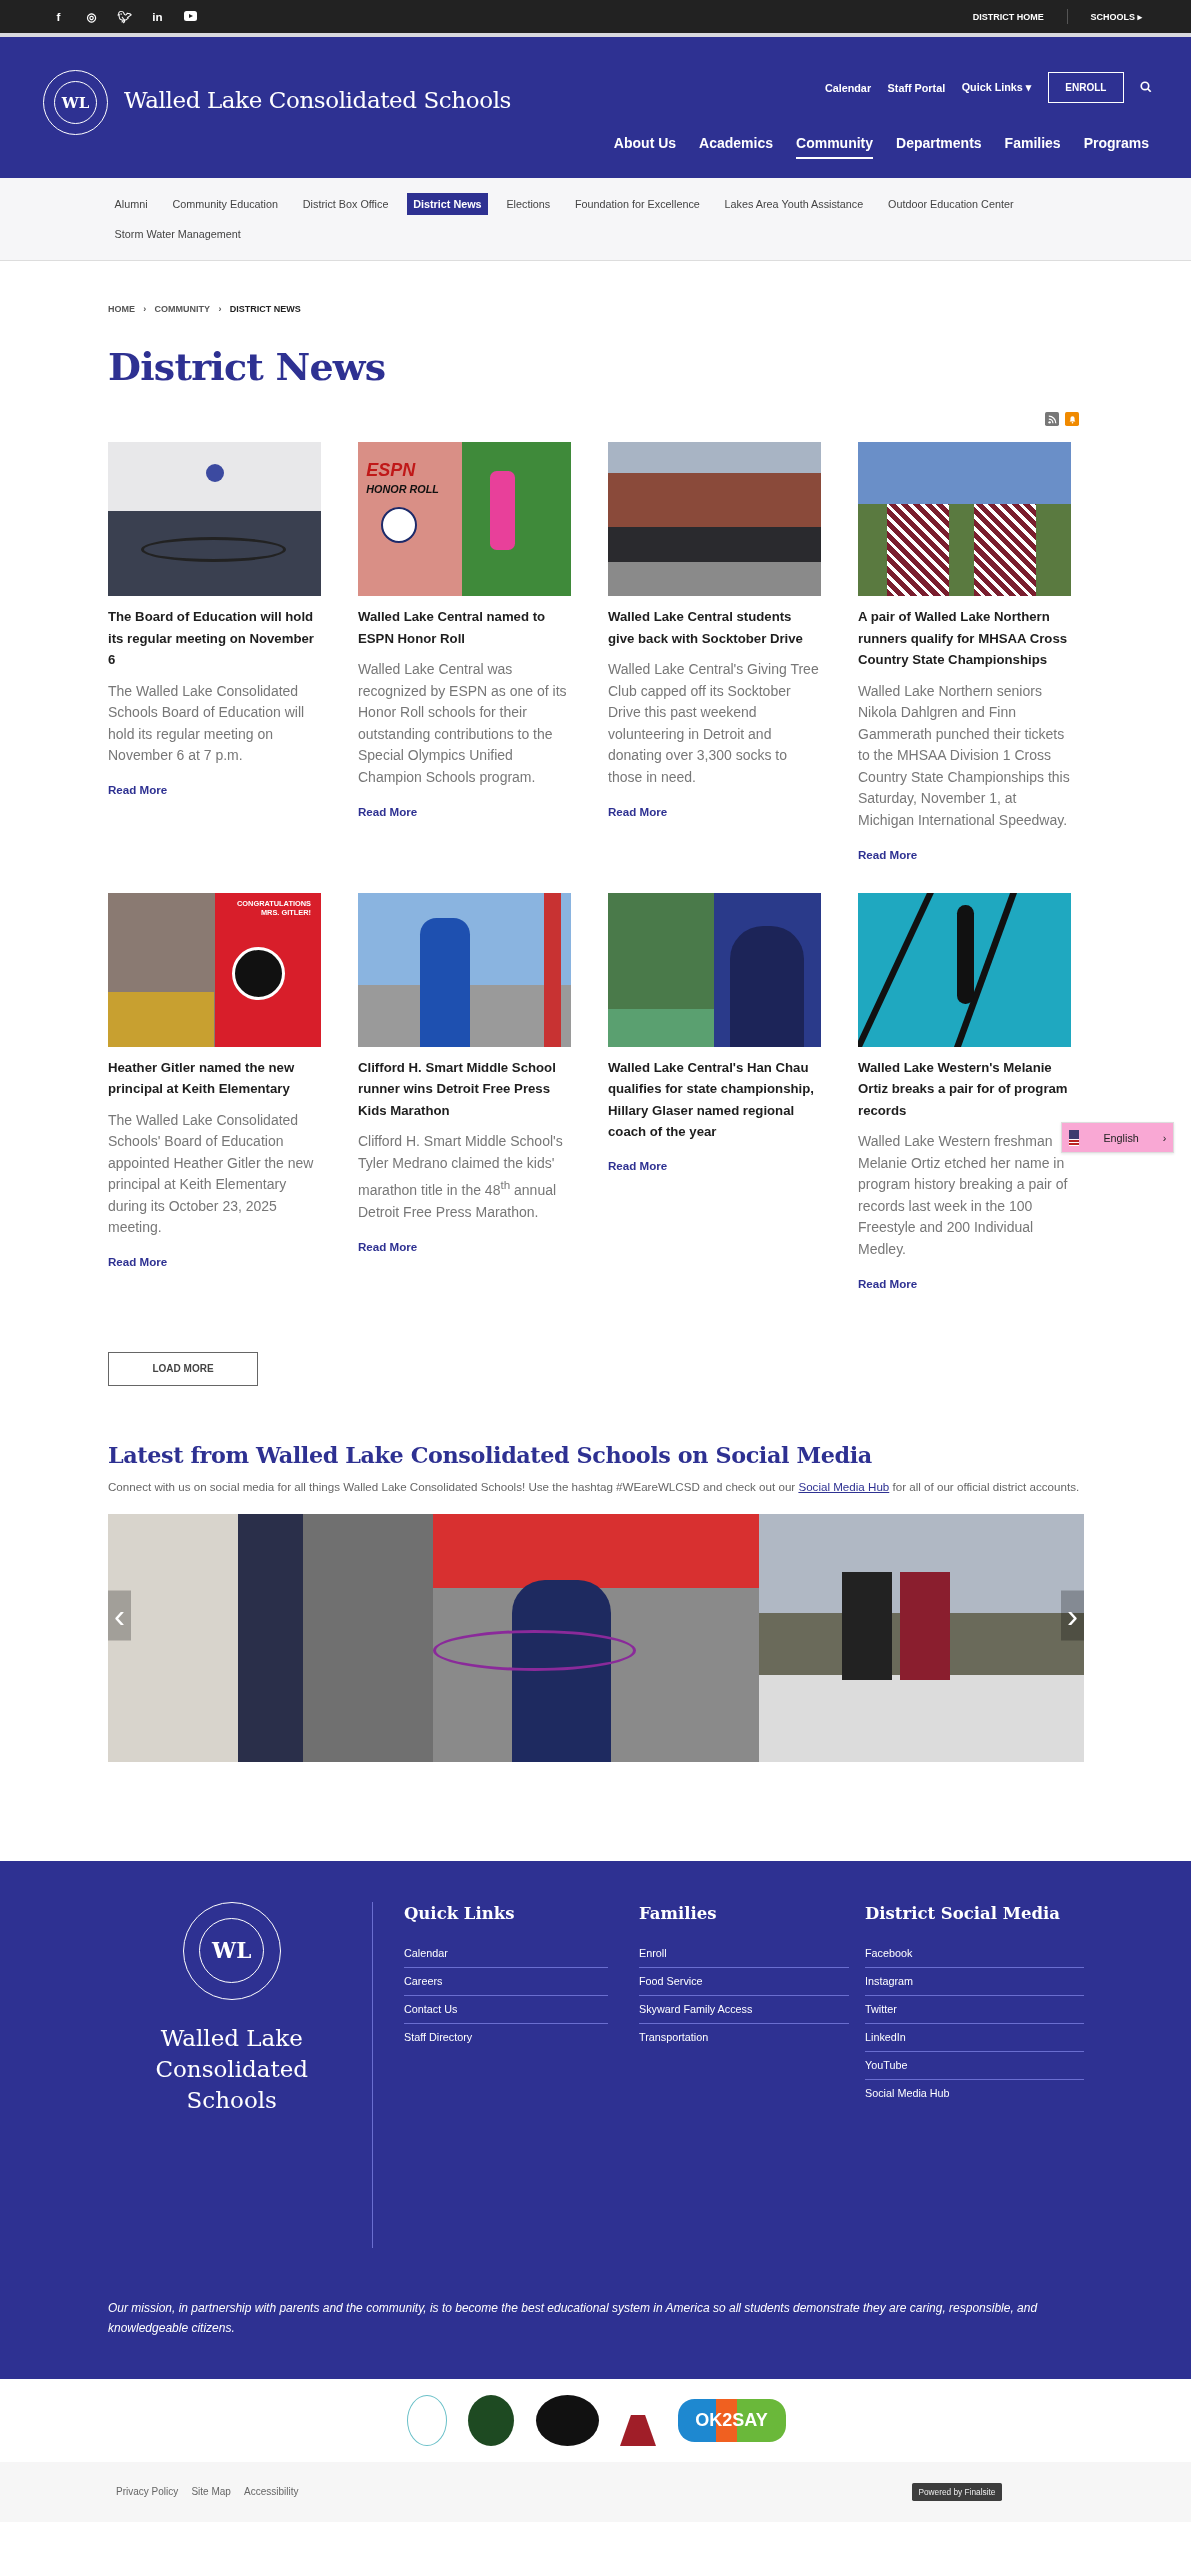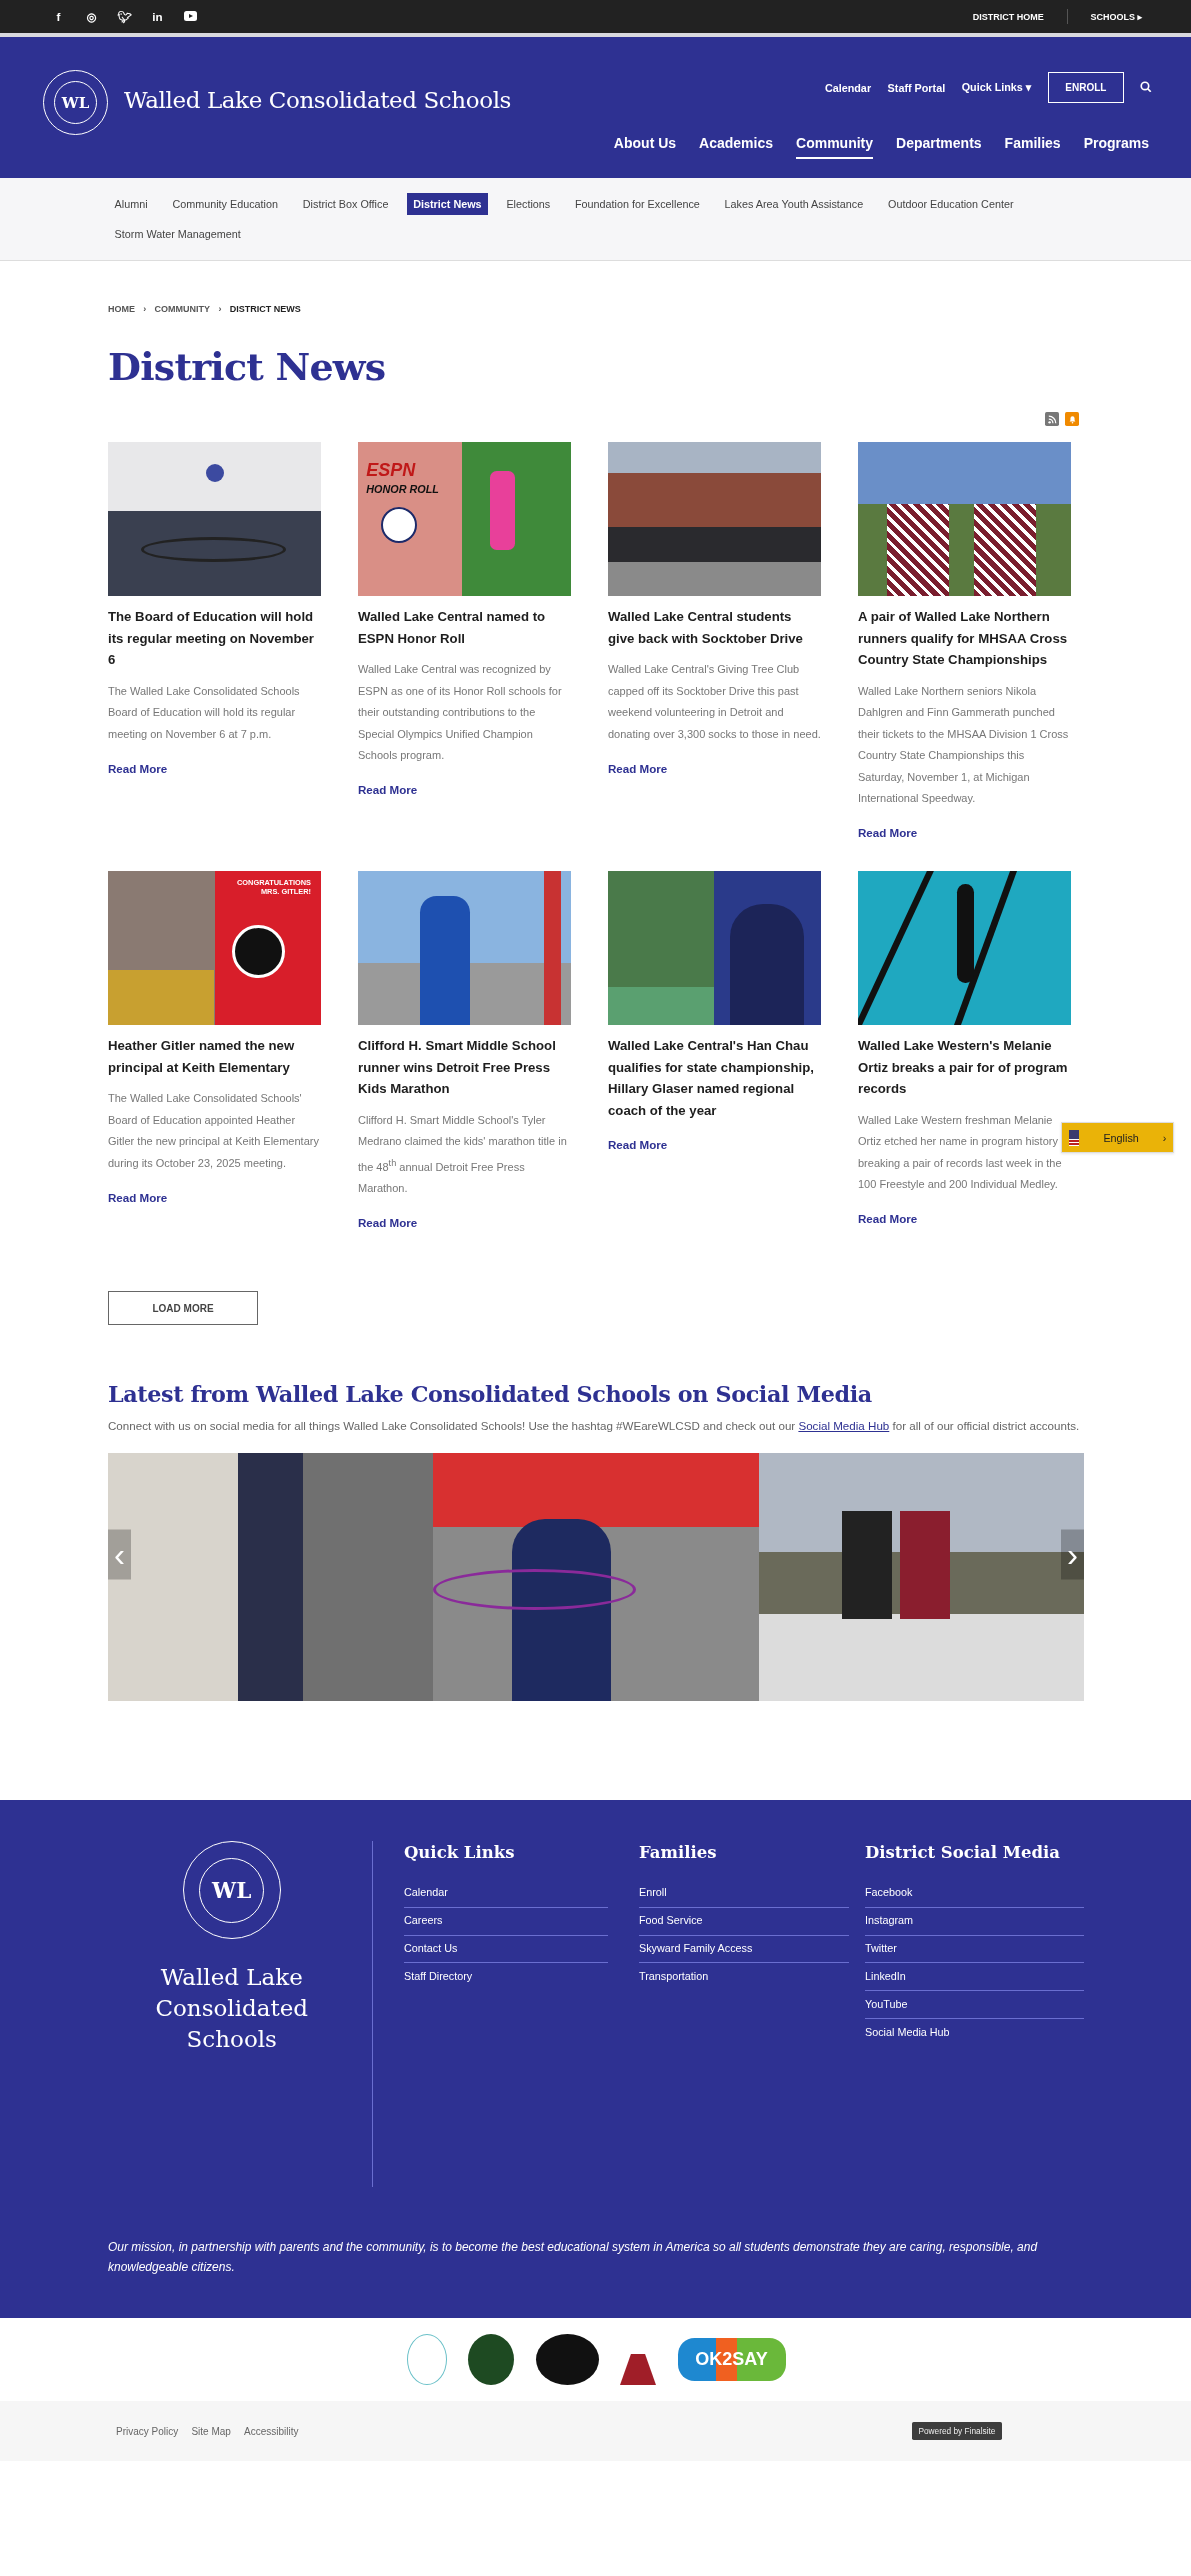--- a/index.html
+++ b/index.html
@@ -33,23 +33,23 @@
 .main{padding:43px 108px 0 108px;position:relative}
 .crumbs{font-size:9px;font-weight:bold;color:#555;display:flex;gap:8.3px}
 .crumbs .cur{color:#222}
 h1.page{font-family:"DejaVu Serif",serif;color:#2e3192;font-size:38px;margin-top:30px;letter-spacing:-0.8px}
 .feedicons{position:absolute;right:113px;top:151px;display:flex;gap:5.8px}
 .feedicons span{width:14px;height:14px;border-radius:1.7px;display:flex;align-items:center;justify-content:center;color:#fff;font-size:8.3px}
 .grid{display:grid;grid-template-columns:repeat(4,213px);column-gap:37px;row-gap:31px;margin-top:53px}
 .card img,.card .ph{width:213px;height:154px;display:block}
 .ph{position:relative;overflow:hidden}
 .card h3{font-size:13.2px;line-height:21.5px;margin-top:10px;color:#1e1e1e}
-.card p{font-size:11px;line-height:21.5px;color:#777;margin-top:10px}
+.card p{font-size:14px;line-height:21.5px;color:#777;margin-top:10px}
 .card .rm{display:inline-block;margin-top:16.5px;font-size:11.6px;font-weight:bold;color:#2e3192}
-.lang{position:absolute;right:18px;top:861px;width:113px;height:31px;border:0.8px solid #ddd;background:#eab308;display:flex;align-items:center;padding:0 6.6px;gap:24px;font-size:10.8px;box-shadow:0 0.8px 2.5px rgba(0,0,0,.1)}
+.lang{position:absolute;right:18px;top:861px;width:113px;height:31px;border:0.8px solid #ddd;background:#f9a8d4;display:flex;align-items:center;padding:0 6.6px;gap:24px;font-size:10.8px;box-shadow:0 0.8px 2.5px rgba(0,0,0,.1)}
 .flag{width:23px;height:16.5px;background:repeating-linear-gradient(#b22 0 1.7px,#fff 1.7px 3.3px);position:relative}
 .flag:before{content:"";position:absolute;left:0;top:0;width:10.8px;height:9px;background:#3c3b6e}
 .loadmore{margin-top:61px;width:150px;height:34px;border:1.2px solid #666;display:flex;align-items:center;justify-content:center;font-size:10px;font-weight:bold;color:#444}
 h2.soc{font-family:"DejaVu Serif",serif;color:#2e3192;font-size:22.3px;margin-top:56px;letter-spacing:-0.4px}
 .socp{font-size:11.6px;line-height:21.5px;color:#666;margin-top:8px}
 .socp a{color:#2e3192;text-decoration:underline}
 .carousel{margin-top:16.5px;height:248px;display:flex;position:relative}
 .carousel .ph{width:327px;height:248px}
 .carousel .arrow{position:absolute;top:50%;transform:translateY(-95%);width:23px;height:50px;background:rgba(0,0,0,.25);color:#fff;font-size:33px;display:flex;align-items:center;justify-content:center}
 

